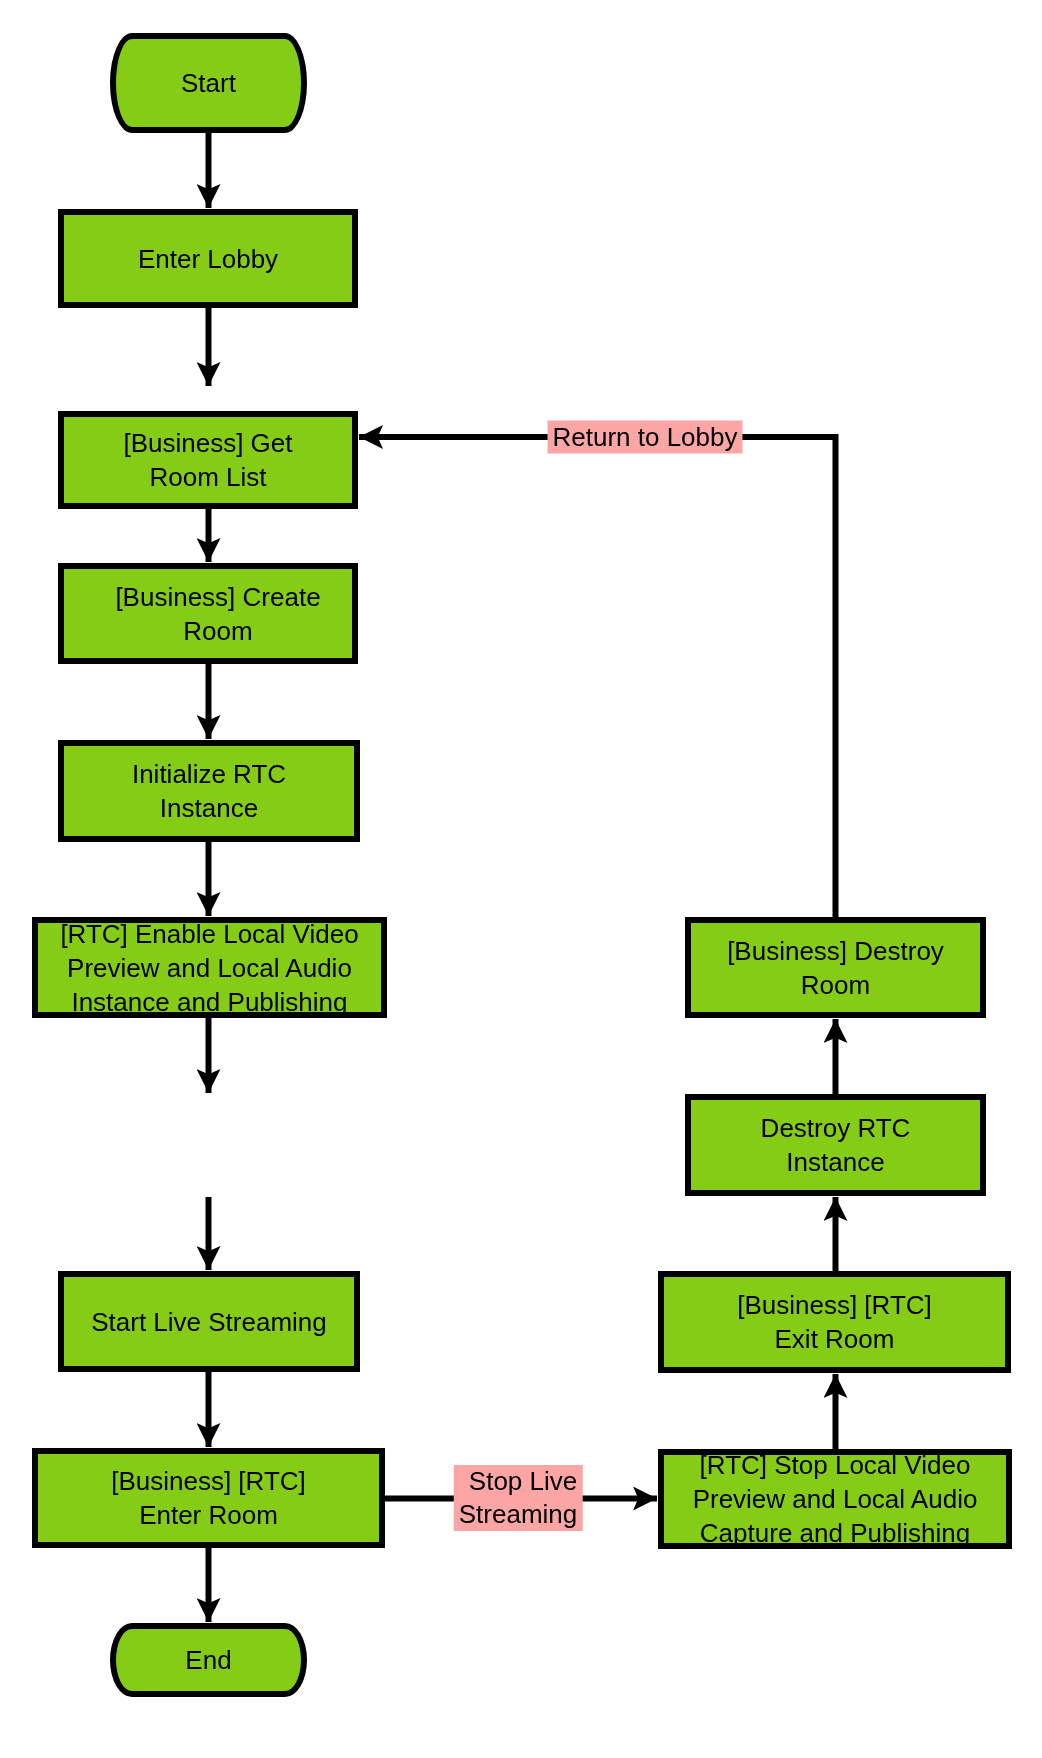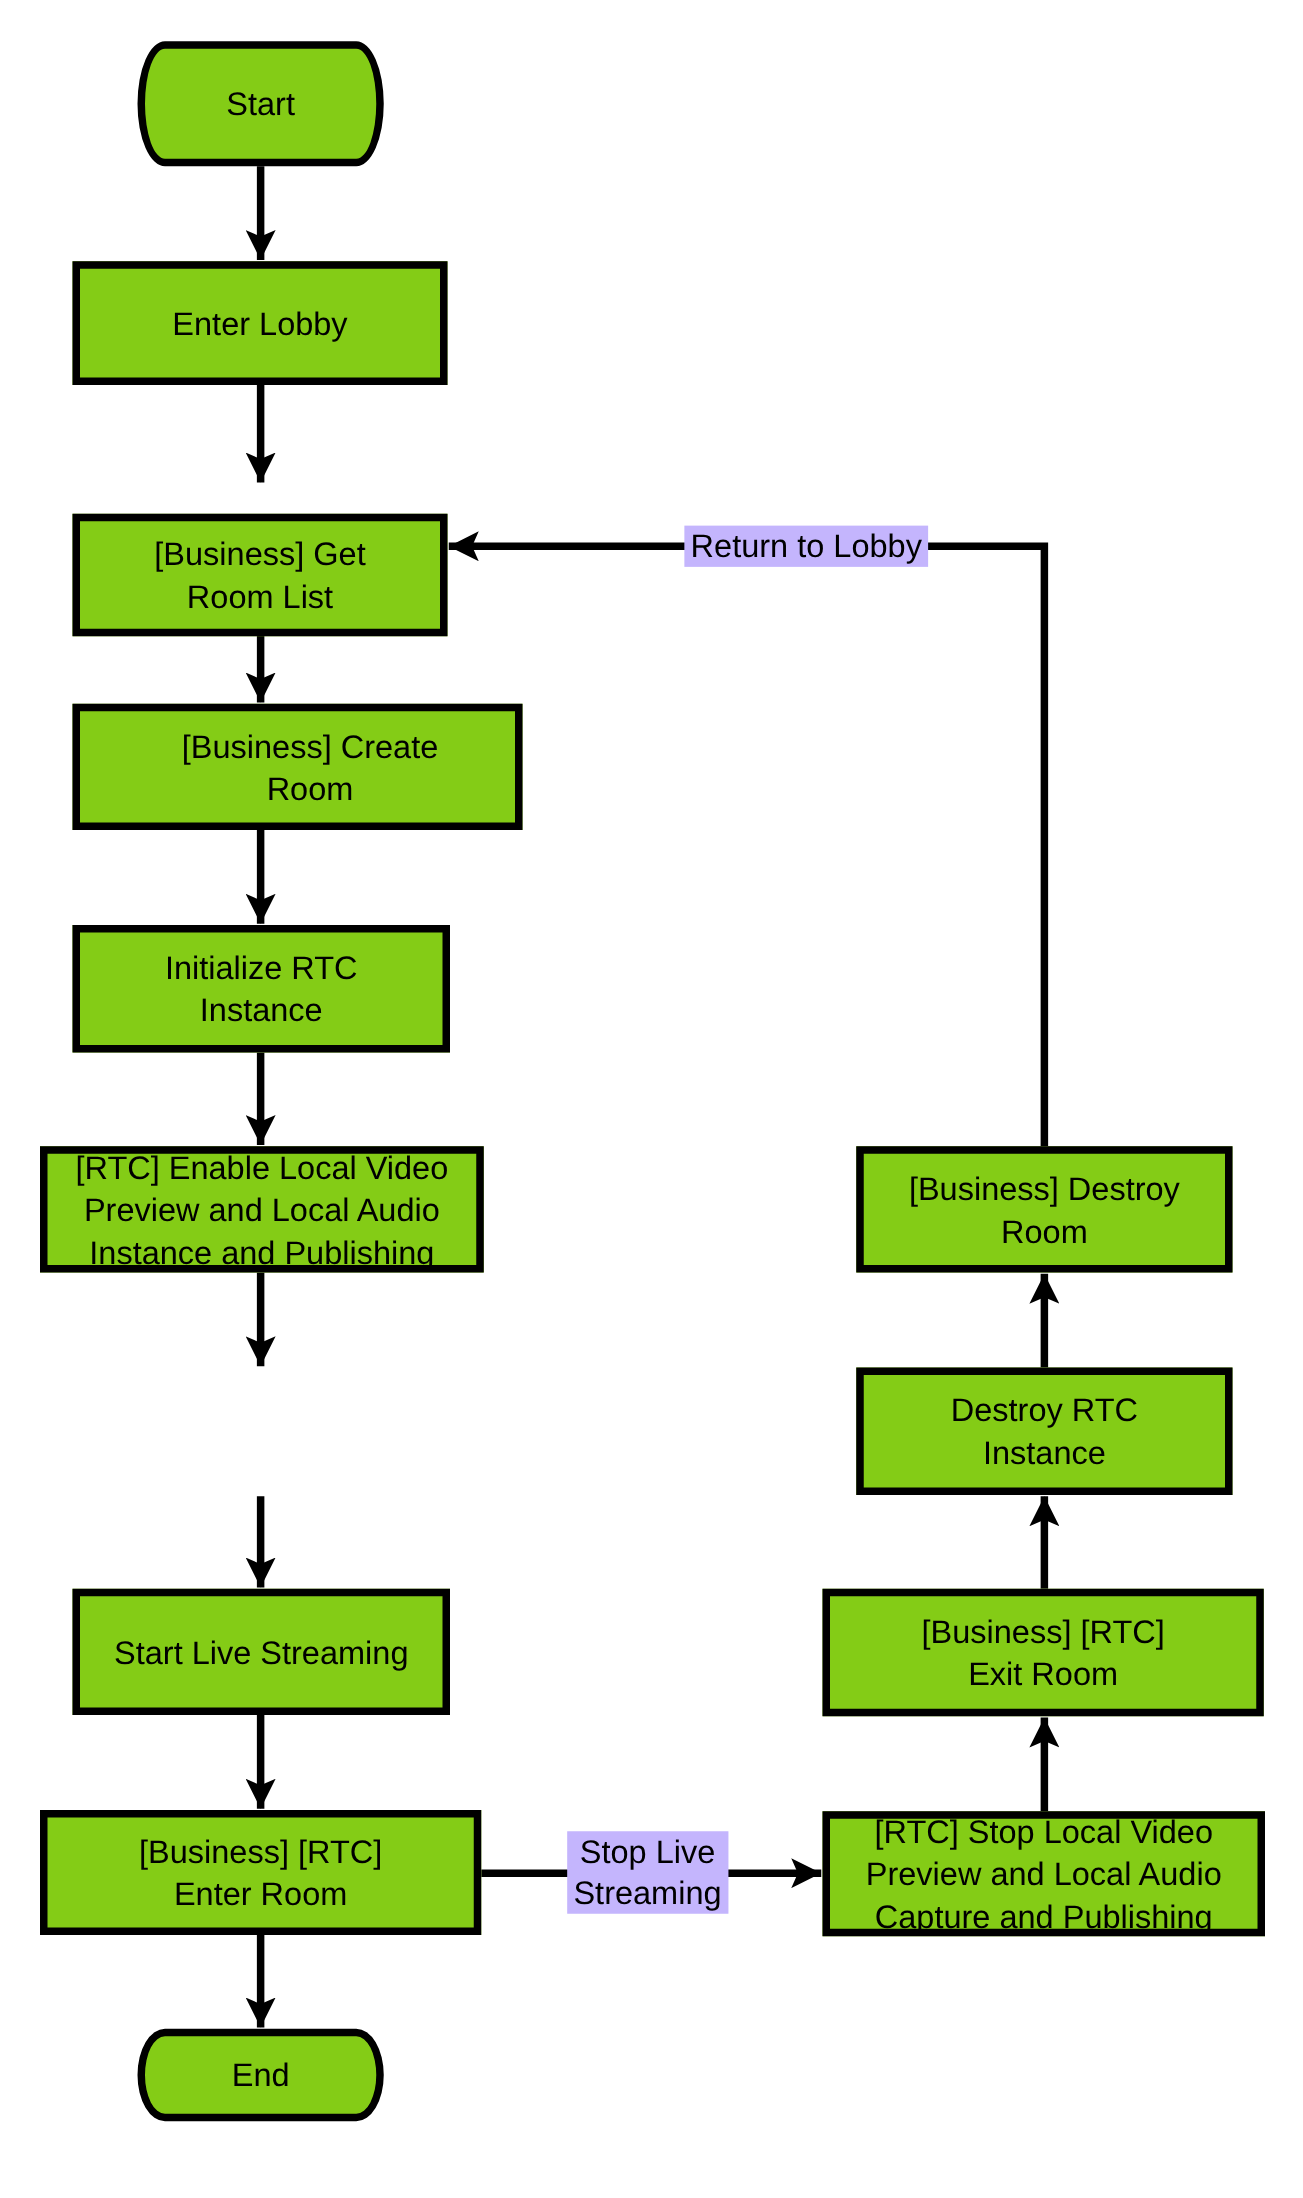--- a/index.html
+++ b/index.html
@@ -36,33 +36,33 @@
     line-height: 34px;
     white-space: pre-line;
     z-index: 2;
   }
   .terminator {
     border-radius: 22px / 50%;
   }
   .edge-label {
     position: absolute;
     transform: translate(-50%, -50%);
-    background: #c4b5fd;
-    text-align: center;
+    background: #fca5a5;
+    text-align: right;
     font-size: 26px;
     line-height: 33px;
     white-space: pre-line;
     padding: 0 5px;
     z-index: 3;
   }
   
   #n-start        { left: 110px; top: 33px;   width: 197px; height: 100px; }
   #n-enter-lobby  { left: 58px;  top: 209px;  width: 300px; height: 99px;  }
   #n-get-room-list{ left: 58px;  top: 387px;  width: 300px; height: 98px; margin-top: 24px;  }
-  #n-create-room  { left: 58px;  top: 563px;  width: 360px; height: 101px; padding-left: 20px; }
+  #n-create-room  { left: 58px;  top: 563px;  width: 300px; height: 101px; padding-left: 20px; }
   #n-init-rtc     { left: 58px;  top: 740px;  width: 302px; height: 102px; }
   #n-enable-local { left: 32px;  top: 917px;  width: 355px; height: 101px; }
   #n-preview-ui   { left: 58px;  top: 1094px; width: 302px; height: 103px; }
   #n-start-live   { left: 58px;  top: 1271px; width: 302px; height: 101px; }
   #n-enter-room   { left: 32px;  top: 1448px; width: 353px; height: 100px; }
   #n-end          { left: 110px; top: 1623px; width: 197px; height: 74px; }
   #n-destroy-room { left: 685px; top: 917px;  width: 301px; height: 101px; }
   #n-destroy-rtc  { left: 685px; top: 1094px; width: 301px; height: 102px; }
   #n-exit-room    { left: 658px; top: 1271px; width: 353px; height: 102px; }
   #n-stop-local   { left: 658px; top: 1449px; width: 354px; height: 100px; }

